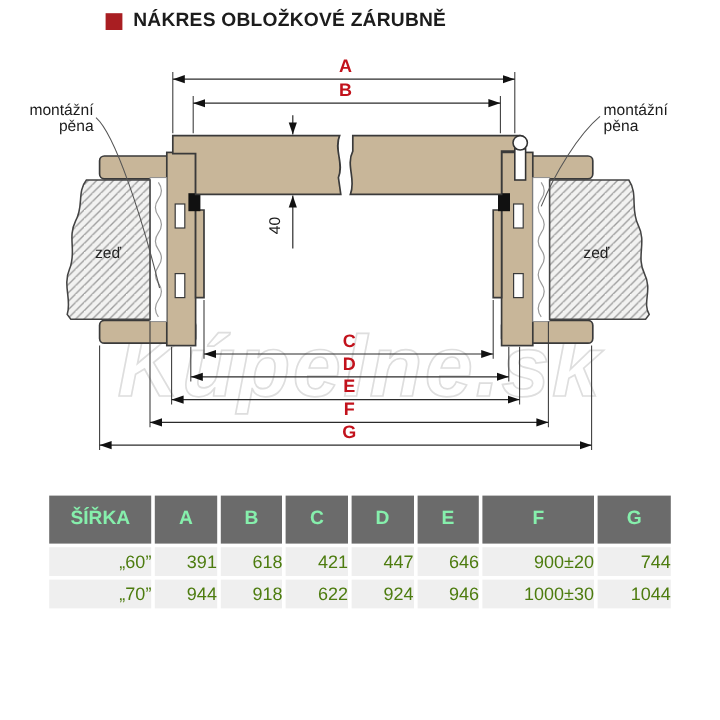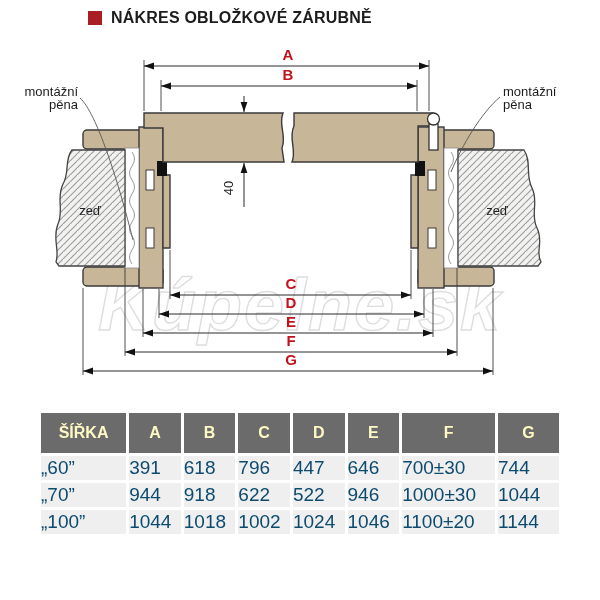--- a/index.html
+++ b/index.html
@@ -29,25 +29,25 @@
   .notch      { fill:#ffffff; stroke:#3a3a3a; stroke-width:1; }
   .seal       { fill:#111111; stroke:none; }
   .hinge      { fill:#ffffff; stroke:#333; stroke-width:1.3; }
   .watermark-text { fill:none; stroke:#dedede; stroke-width:1.4; font-size:72px;
     font-style:italic; font-weight:bold; text-anchor:middle; letter-spacing:2px; }
 
   
   .size-table-wrap { position:absolute; left:38px; top:410px; width:524px; }
   table.size-table { width:100%; border-collapse:separate; border-spacing:3px; table-layout:fixed; }
   table.size-table th {
-    background:#6b6b6b; color:#fef9c3; font-weight:bold; font-size:16px;
+    background:#6b6b6b; color:#86efac; font-weight:bold; font-size:16px;
     height:40px; text-align:center; vertical-align:middle; }
   table.size-table td {
-    background:#efefef; color:#0c4a6e; font-size:19px;
-    height:24px; text-align:left; vertical-align:middle; }
+    background:#efefef; color:#4d7c0f; font-size:15px;
+    height:24px; text-align:right; vertical-align:middle; }
   col.c-w { width:16.5%; } col.c-n { width:10%; } col.c-f { width:18%; } col.c-g { width:11.8%; }
 </style>
 </head>
 <body>
 
 <div class="page">
 
   <div class="title-bar">
     <div class="title-bullet"></div>
     <div class="title-text">NÁKRES OBLOŽKOVÉ ZÁRUBNĚ</div>
@@ -185,43 +185,33 @@
           <th>E</th>
           <th>F</th>
           <th>G</th>
         </tr>
       </thead>
       <tbody>
         <tr>
           <td>„60”</td>
           <td>391</td>
           <td>618</td>
-          <td>796</td>
+          <td>421</td>
           <td>447</td>
           <td>646</td>
-          <td>700±30</td>
+          <td>900±20</td>
           <td>744</td>
         </tr>
         <tr>
           <td>„70”</td>
           <td>944</td>
           <td>918</td>
           <td>622</td>
-          <td>522</td>
+          <td>924</td>
           <td>946</td>
           <td>1000±30</td>
           <td>1044</td>
         </tr>
-        <tr>
-          <td>„100”</td>
-          <td>1044</td>
-          <td>1018</td>
-          <td>1002</td>
-          <td>1024</td>
-          <td>1046</td>
-          <td>1100±20</td>
-          <td>1144</td>
-        </tr>
       </tbody>
     </table>
   </div>
 
 </div>
 
 </body></html>

